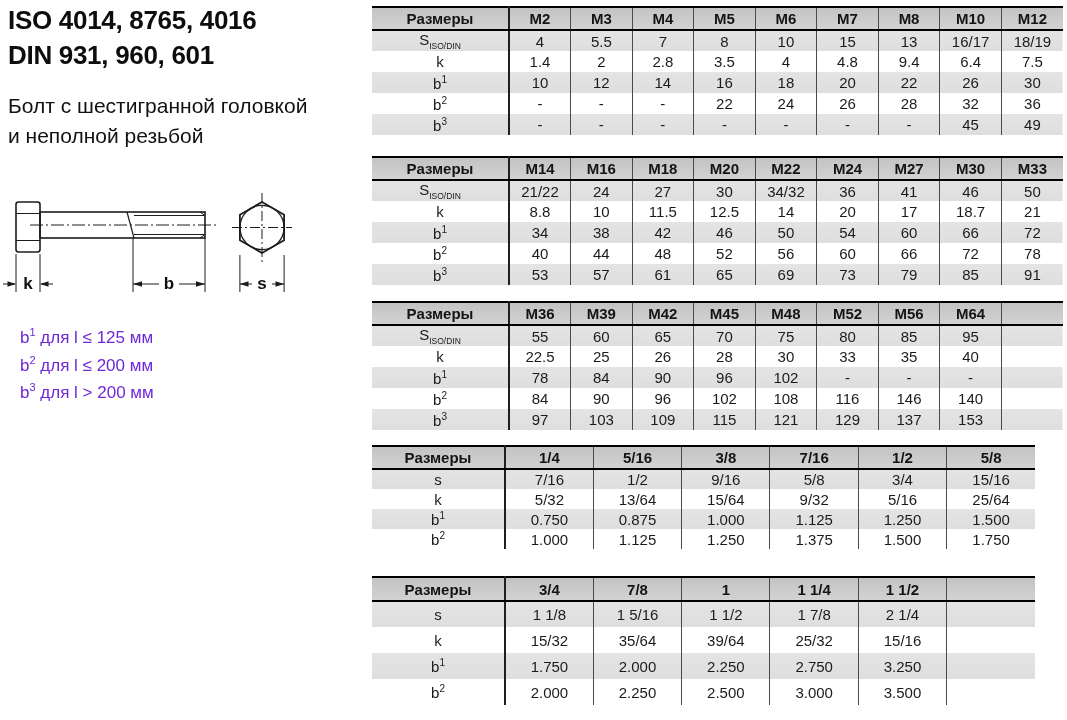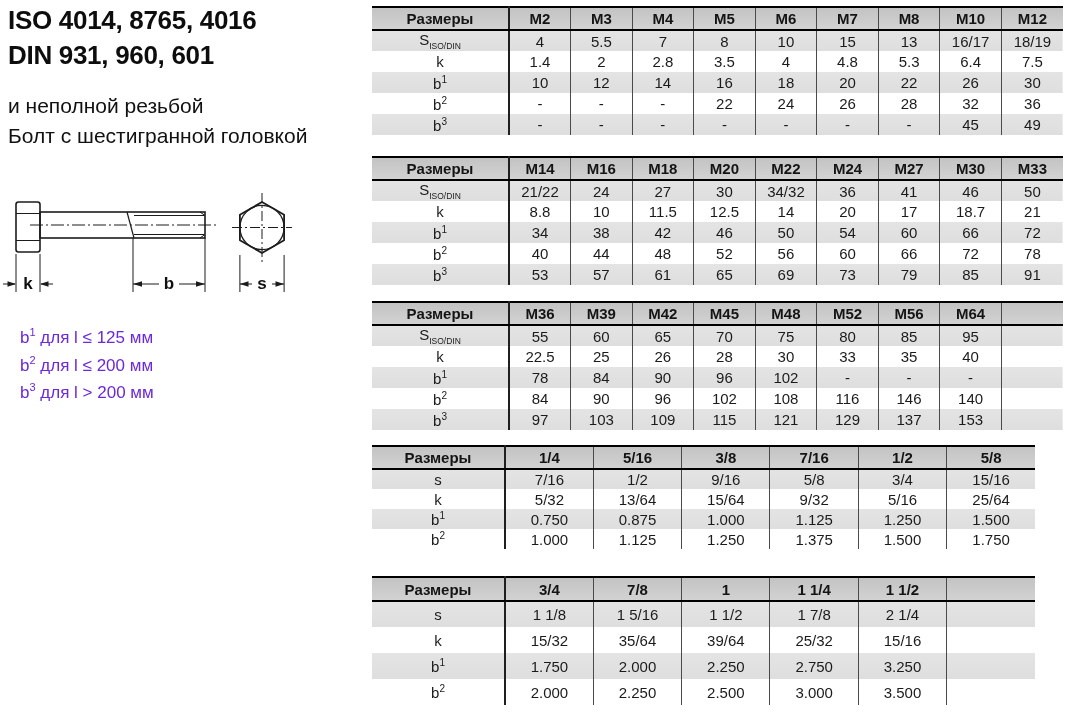--- a/index.html
+++ b/index.html
@@ -40,22 +40,22 @@
 </style>
 </head>
 <body>
 
 <div class="titles">
   <div class="title">ISO 4014, 8765, 4016</div>
   <div class="title">DIN 931, 960, 601</div>
 </div>
 
 <div class="subtitle">
+  <div>Болт с шестигранной головкой</div>
   <div>и неполной резьбой</div>
-  <div>Болт с шестигранной головкой</div>
 </div>
 
 <svg class="drawing" width="340" height="130" viewBox="0 0 340 130" xmlns="http://www.w3.org/2000/svg">
 
   <g stroke="#1c1c1c" fill="none" stroke-width="1.6">
     <rect x="16" y="17" width="24" height="50" rx="2.5"></rect>
     <line x1="16" y1="28.5" x2="40" y2="28.5" stroke-width="1"></line>
     <line x1="16" y1="55.5" x2="40" y2="55.5" stroke-width="1"></line>
     <rect x="40" y="27" width="165" height="26"></rect>
     <line x1="127" y1="27" x2="134" y2="53" stroke-width="1.2"></line>
@@ -151,21 +151,21 @@
           <td>18/19</td>
         </tr>
         <tr style="height: 21px;">
           <th><span>k</span></th>
           <td>1.4</td>
           <td>2</td>
           <td>2.8</td>
           <td>3.5</td>
           <td>4</td>
           <td>4.8</td>
-          <td>5.3</td>
+          <td>9.4</td>
           <td>6.4</td>
           <td>7.5</td>
         </tr>
         <tr class="shaded" style="height: 21px;">
           <th><span>b</span><sup>1</sup></th>
           <td>10</td>
           <td>12</td>
           <td>14</td>
           <td>16</td>
           <td>18</td>

